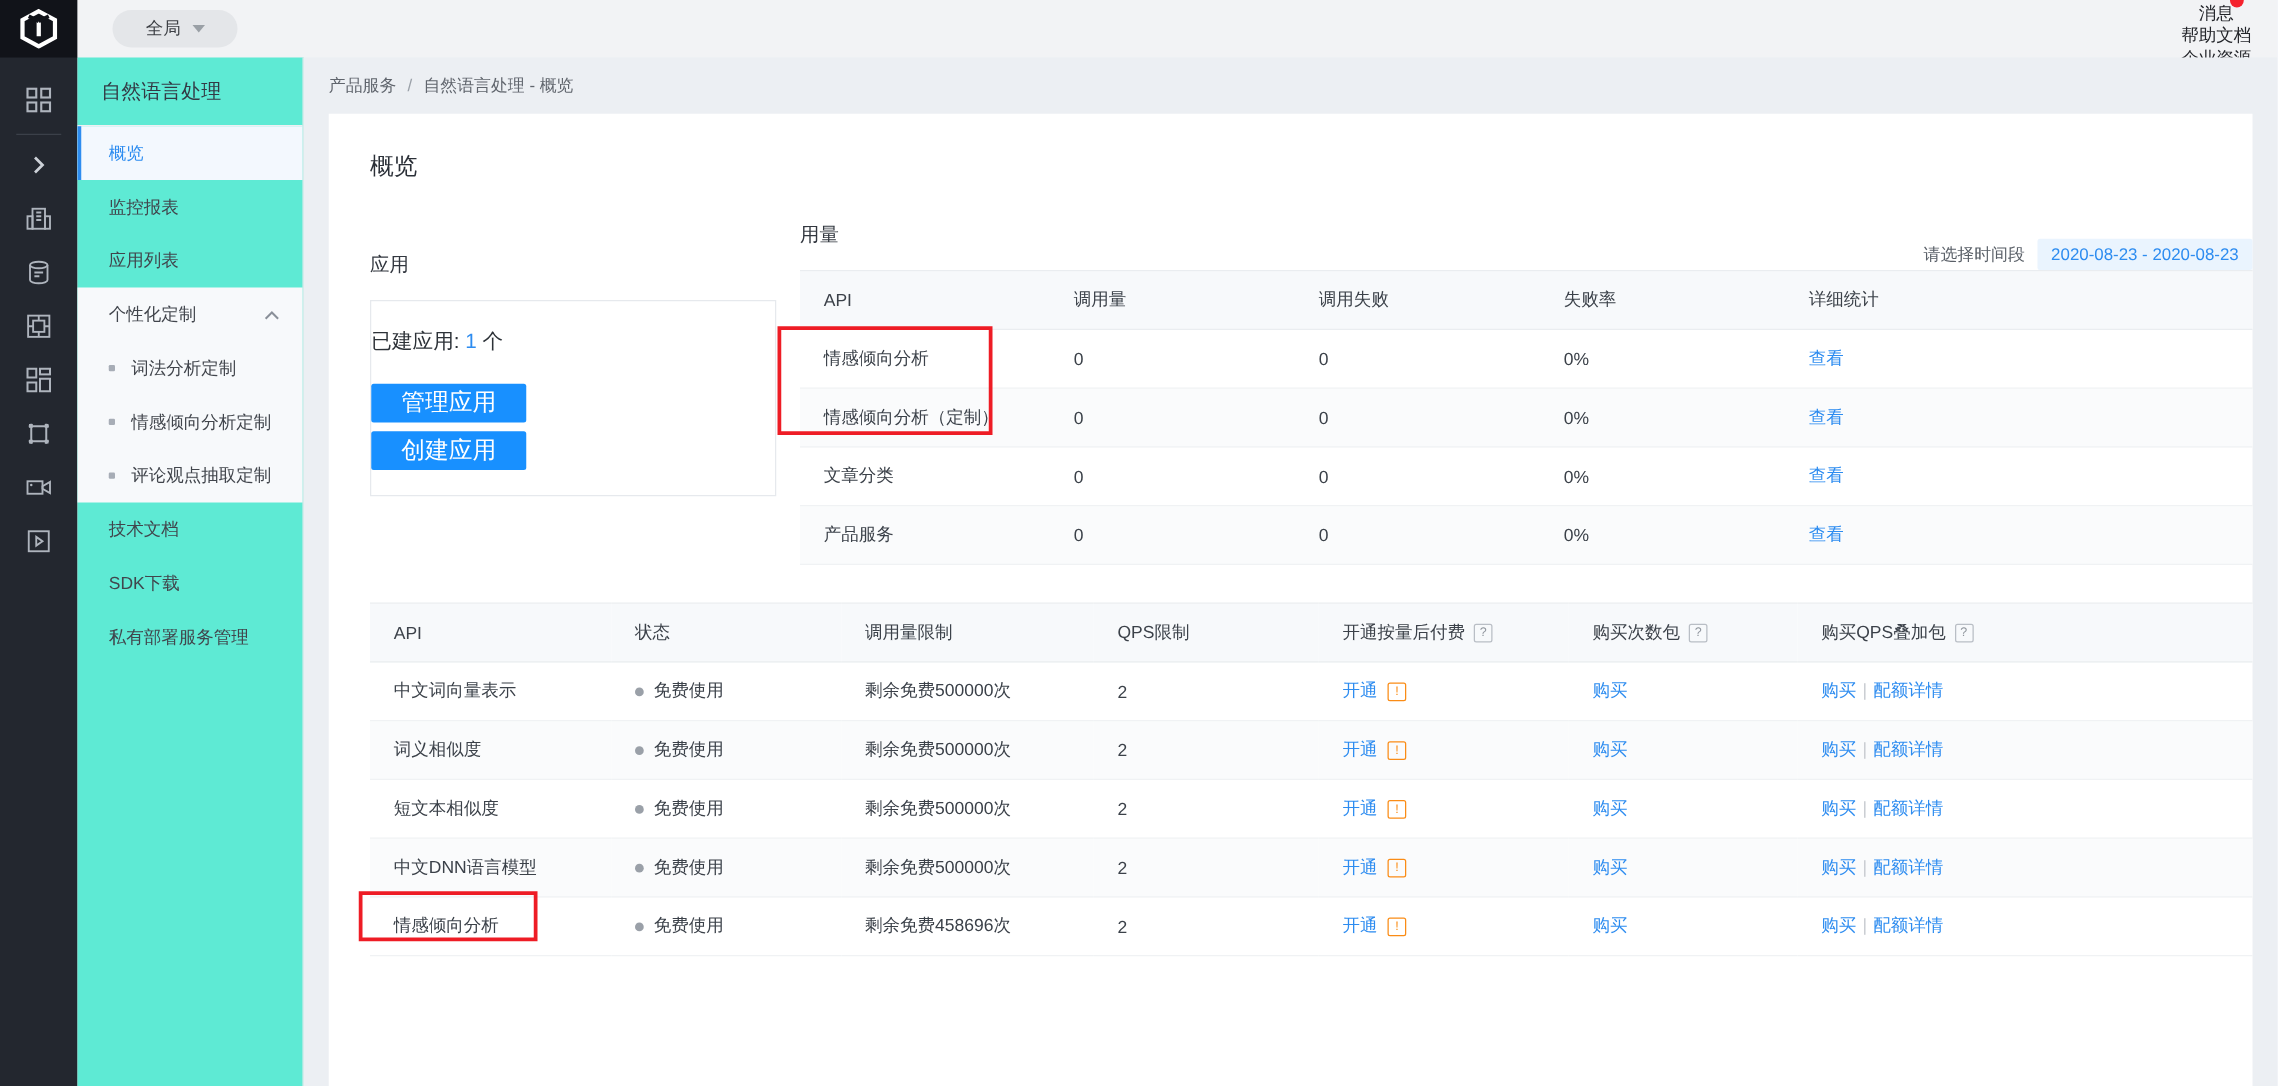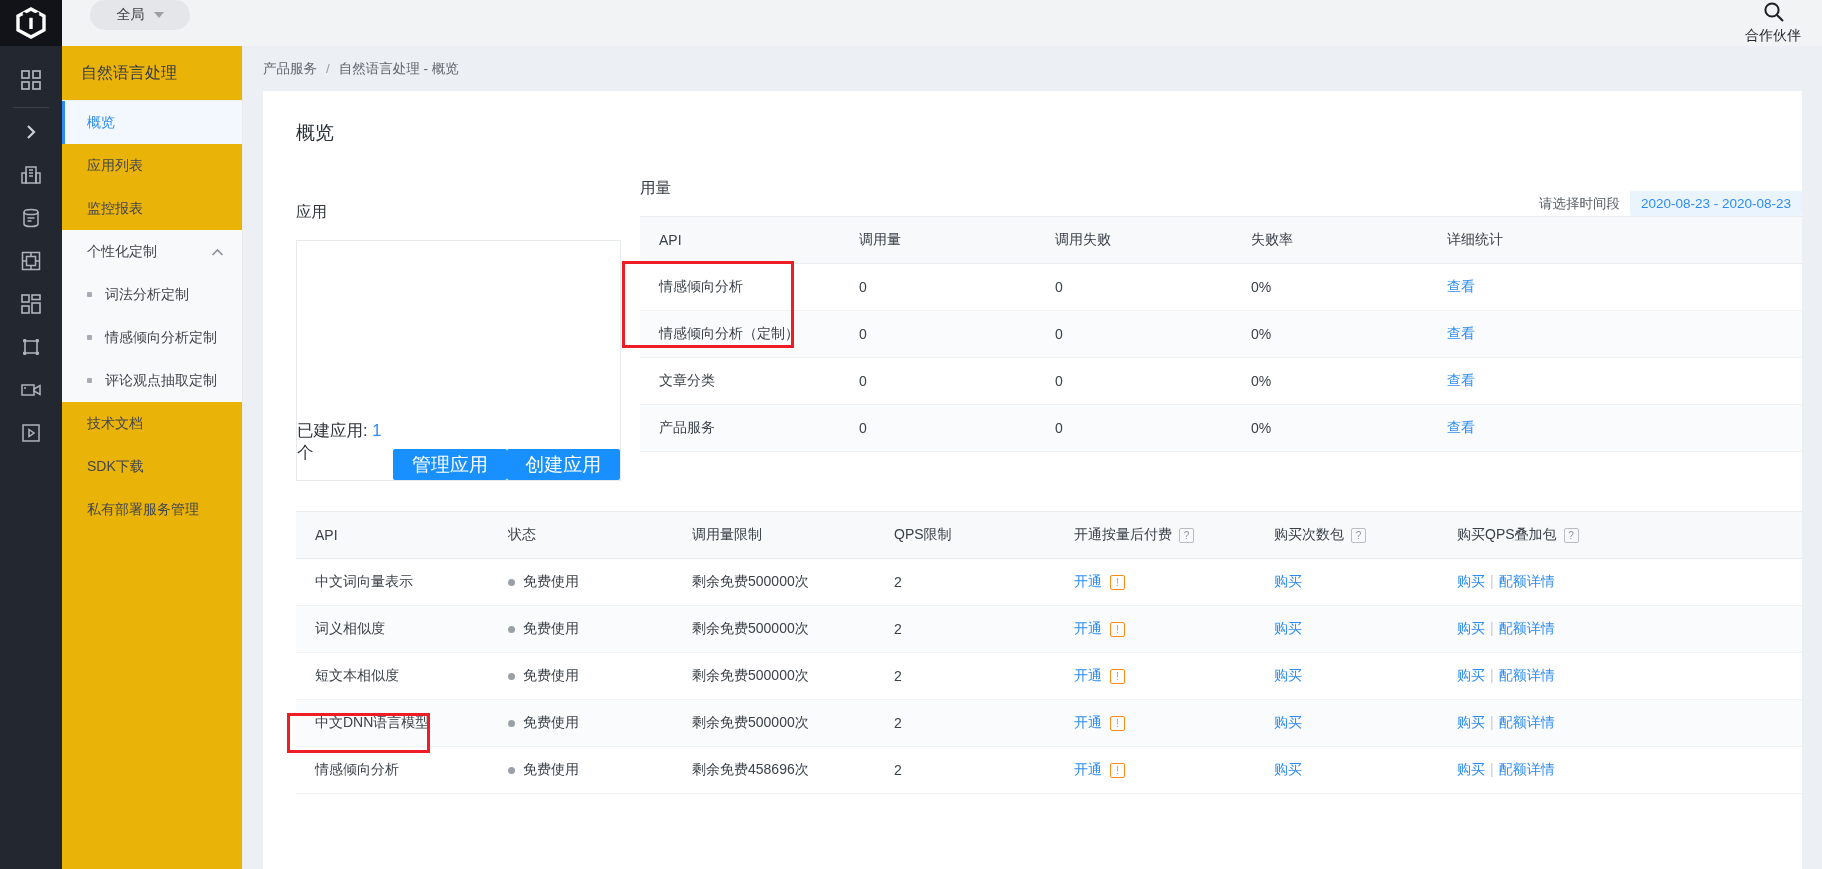--- a/index.html
+++ b/index.html
@@ -27,21 +27,21 @@
     width: 62px; height: 43px;
     display: flex; align-items: center; justify-content: center;
     cursor: pointer;
   }
   .rail-item svg { display: block; }
 
   
   .topbar {
     position: absolute; left: 62px; top: 0; right: 0; height: 46px;
     background: #f2f3f5;
-    display: flex; 
+    display: flex; align-items: center;
   }
   .scope-pill {
     margin-left: 28px;
     background: #e4e6e9; color: #3c3f44;
     height: 30px; min-width: 100px; border-radius: 15px;
     display: flex; align-items: center; justify-content: center; gap: 9px;
     font-size: 14px; padding: 0 16px; cursor: pointer;
   }
   .caret-d {
     width: 0; height: 0;
@@ -59,21 +59,21 @@
     width: 11px; height: 11px; border-radius: 50%; background: #f5222d;
   }
   .avatar {
     width: 34px; height: 34px; border-radius: 50%;
     background: #1d2330; margin: 0 12px 0 14px;
   }
 
   
   .prodnav {
     position: absolute; left: 62px; top: 46px;
-    width: 181px; height: 823px; background: #eab308;
+    width: 181px; height: 823px; background: #5eead4;
     border-right: 1px solid #e8eaec;
   }
   .prodnav-title {
     height: 55px; display: flex; align-items: center;
     padding-left: 19px; font-size: 16px; color: #333a45;
     border-bottom: 1px solid #eef0f2;
   }
   .nav-item {
     height: 43px; display: flex; align-items: center;
     padding-left: 25px; font-size: 14px; color: #41454c; cursor: pointer;
@@ -119,22 +119,22 @@
     font-size: 19px; color: #2b3038; padding: 29px 0 0 33px; font-weight: 400;
   }
 
   .section-row { display: flex; padding: 0 0 0 33px; margin-top: 32px; }
   .section-h {
     font-size: 15.5px; color: #32373f; margin-bottom: 17px; font-weight: 400;
   }
 
   .app-col { width: 325px; flex: none; margin-top: 24px; }
   .app-card {
-    border: 1px solid #e6e9ed; height: 241px;
-    display: flex; flex-direction: row; align-items: flex-end;
+    border: 1px solid #e6e9ed; height: 157px;
+    display: flex; flex-direction: column; align-items: flex-start;
     justify-content: center; background: #fff;
   }
   .app-count { font-size: 16.5px; color: #2d3238; margin-bottom: 16px; }
   .app-count b { color: #2d8cf0; font-weight: 400; }
   .btn-primary {
     width: 124px; height: 31px; background: #1890ff; color: #fff;
     font-size: 19px; border: none; border-radius: 2px; cursor: pointer;
     margin-top: 7px; font-family: inherit;
   }
 
@@ -325,24 +325,24 @@
     </div>
   </div>
 
   <div class="prodnav">
     <div class="prodnav-title">自然语言处理</div>
 
     <div class="nav-item active">
       <span>概览</span>
     </div>
     <div class="nav-item">
+      <span>监控报表</span>
+    </div>
+    <div class="nav-item">
       <span>应用列表</span>
-    </div>
-    <div class="nav-item">
-      <span>监控报表</span>
     </div>
 
     <div class="nav-group">
       <div class="nav-group-head">
         <span>个性化定制</span>
         <span class="chev">
           <svg width="13" height="9" viewBox="0 0 13 9" fill="none" stroke="#8a9099" stroke-width="1.6">
             <path d="M1.5 7L6.5 2L11.5 7"></path>
           </svg>
         </span>

